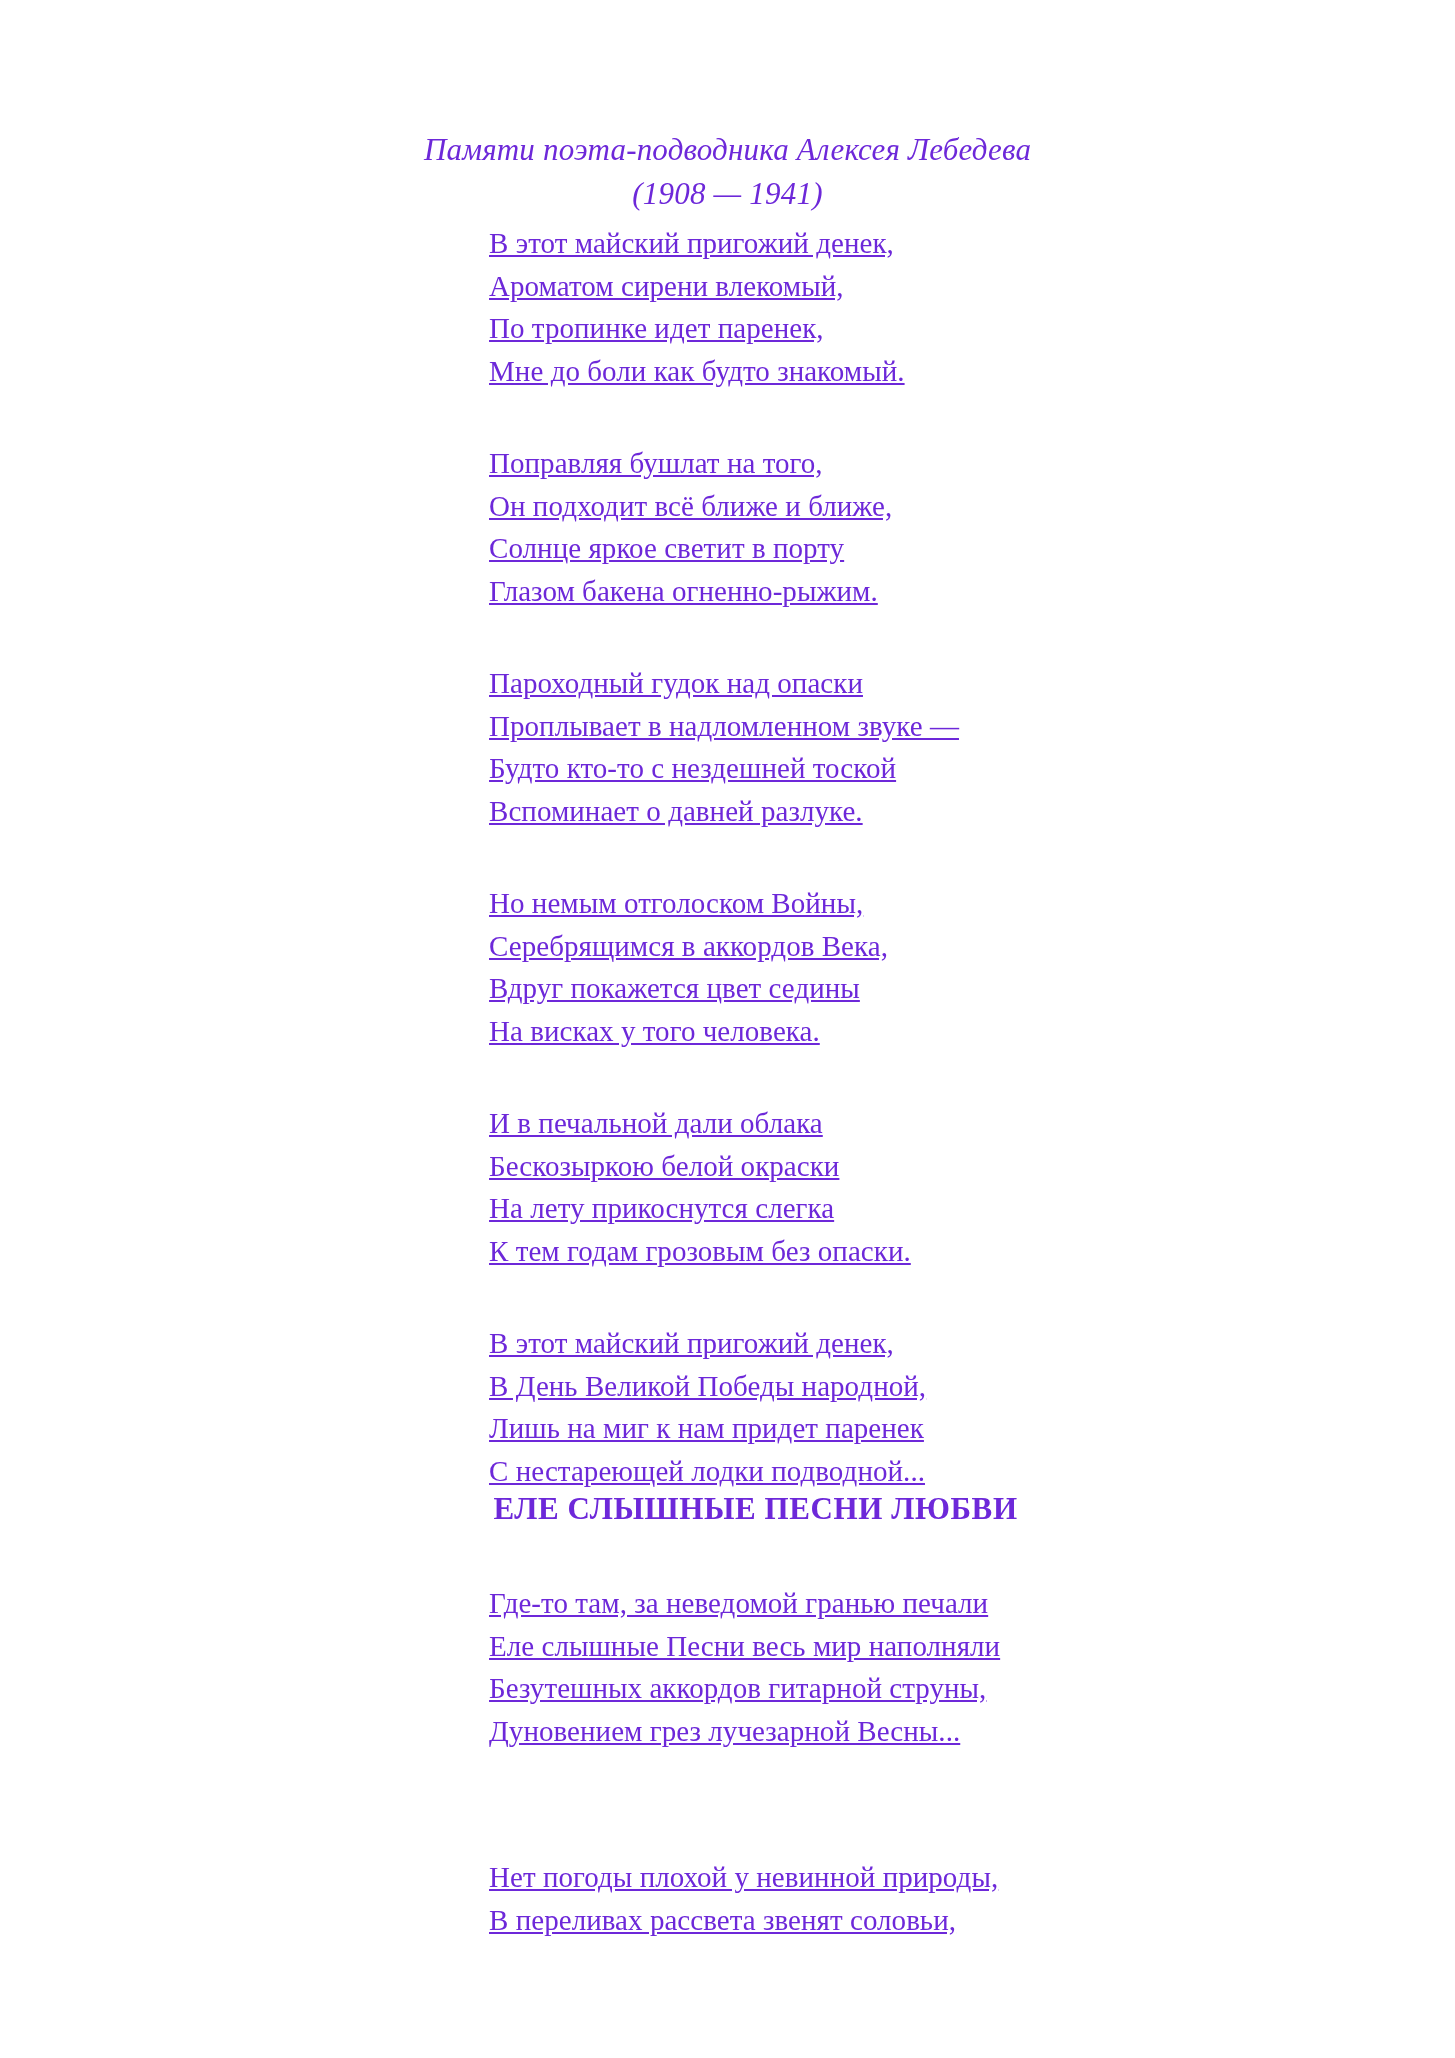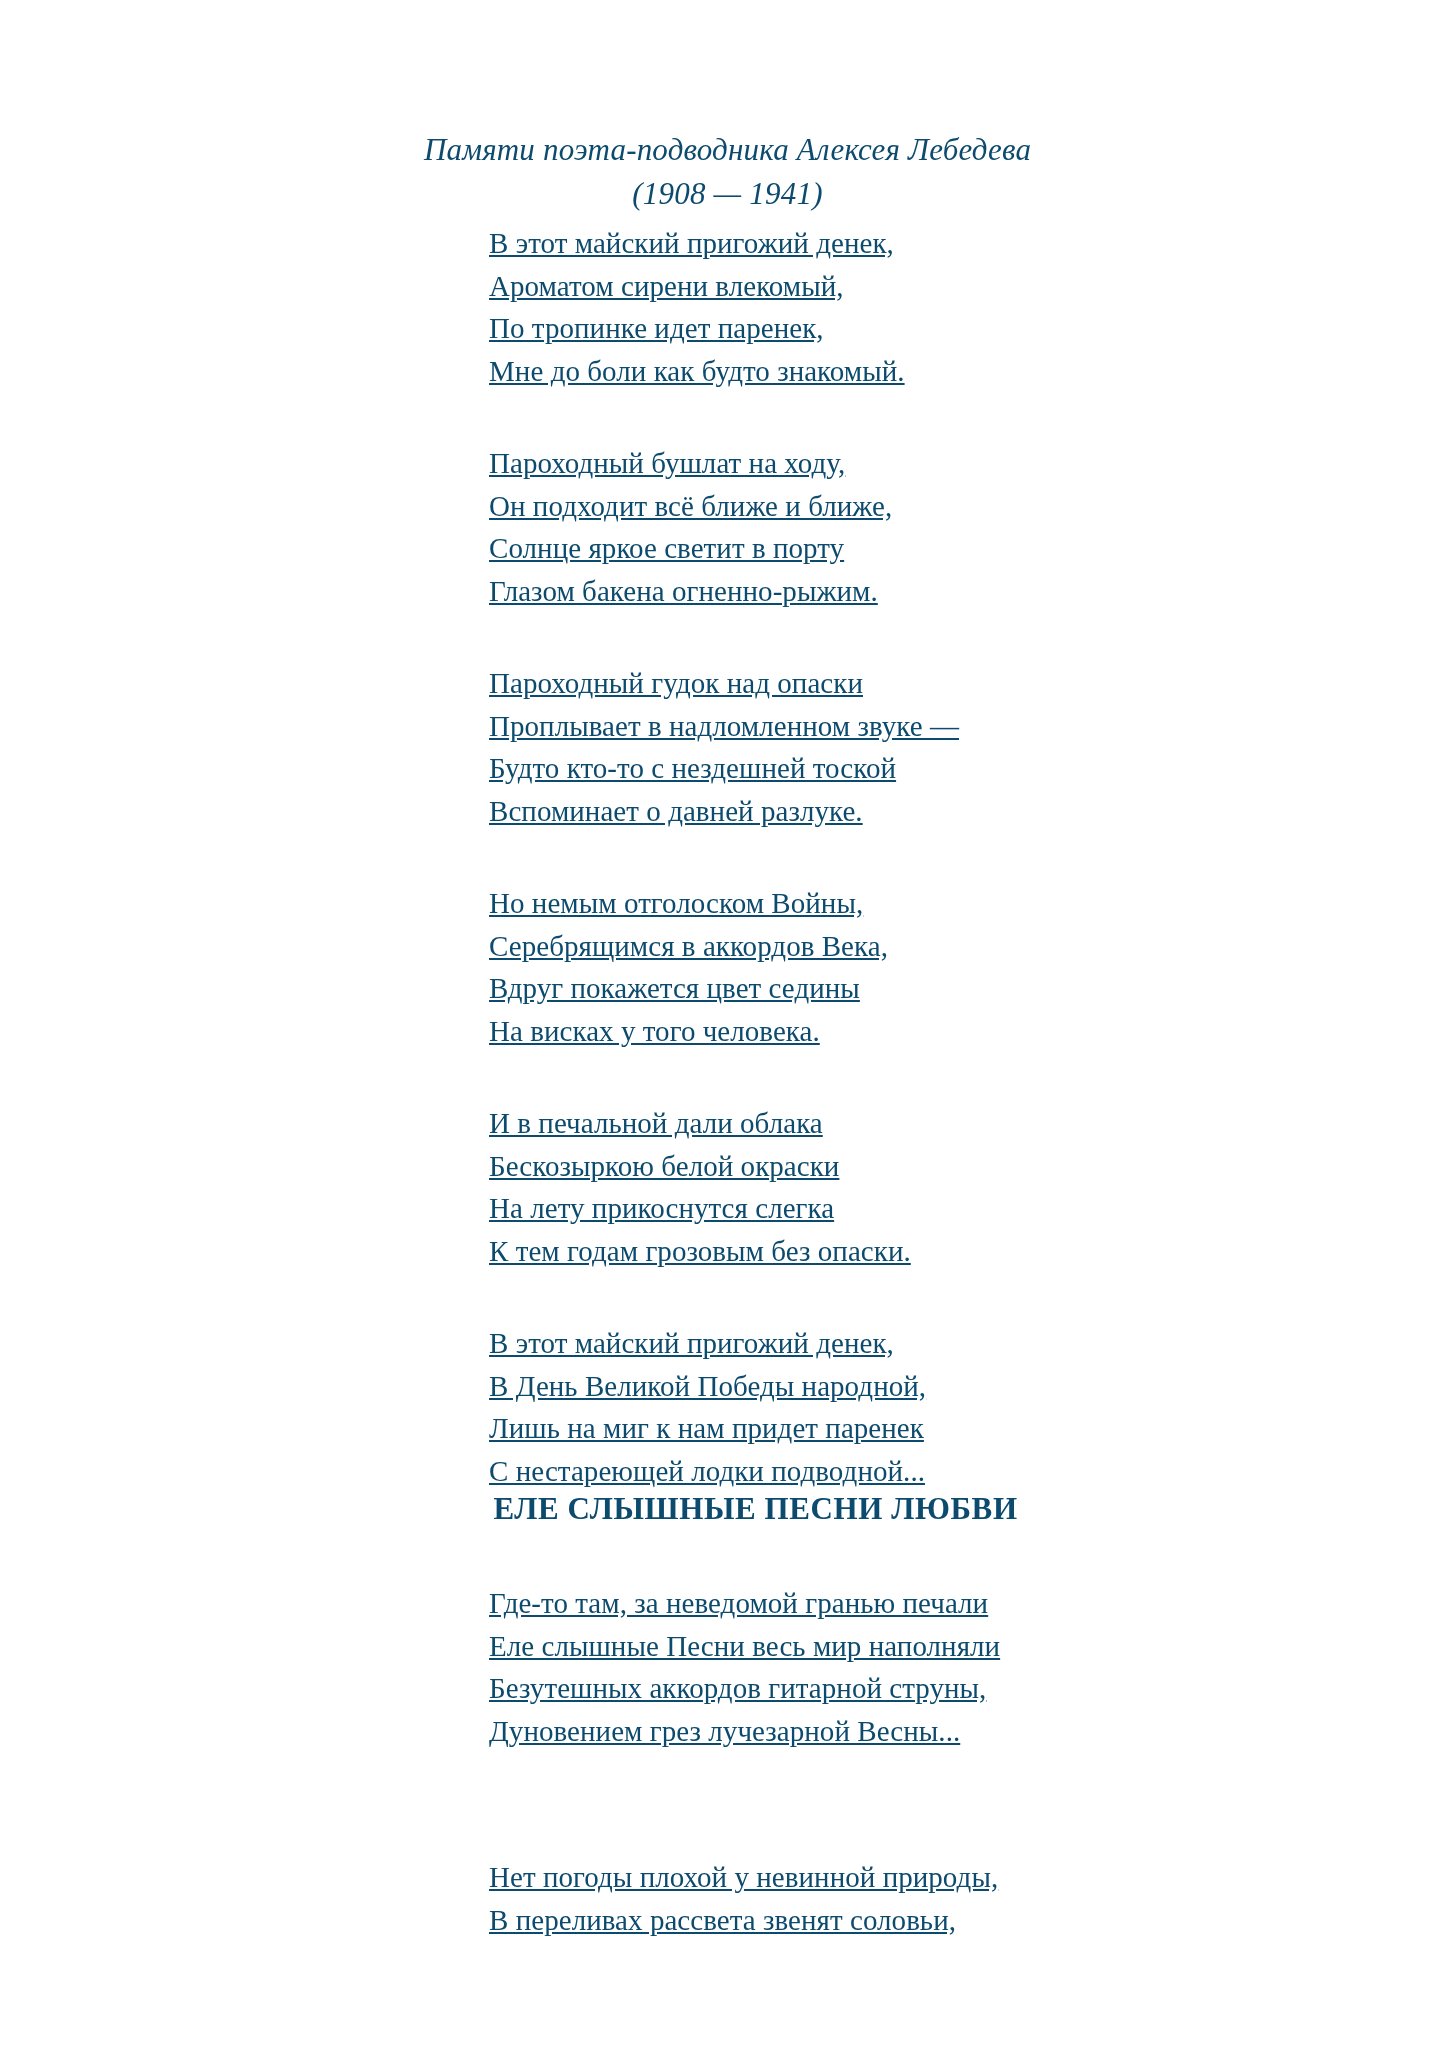--- a/index.html
+++ b/index.html
@@ -7,21 +7,21 @@
     margin: 0;
     padding: 0;
     background: #ffffff;
   }
   .page {
     position: relative;
     width: 1455px;
     height: 2058px;
     margin: 0 auto;
     background: #ffffff;
-    color: #0c4a6e;
+    color: #6d28d9;
     font-family: "Liberation Serif", "DejaVu Serif", serif;
     overflow: hidden;
     box-sizing: border-box;
   }
 
   
   .dedication {
     position: absolute;
     left: 0;
     top: 128px;
@@ -98,21 +98,21 @@
   <div class="poem-body">
 
     <div class="stanza">
       <span class="verse-line">В этот майский пригожий денек,</span>
       <span class="verse-line">Ароматом сирени влекомый,</span>
       <span class="verse-line">По тропинке идет паренек,</span>
       <span class="verse-line">Мне до боли как будто знакомый.</span>
     </div>
 
     <div class="stanza">
-      <span class="verse-line">Пароходный бушлат на ходу,</span>
+      <span class="verse-line">Поправляя бушлат на того,</span>
       <span class="verse-line">Он подходит всё ближе и ближе,</span>
       <span class="verse-line">Солнце яркое светит в порту</span>
       <span class="verse-line">Глазом бакена огненно-рыжим.</span>
     </div>
 
     <div class="stanza">
       <span class="verse-line">Пароходный гудок над опаски</span>
       <span class="verse-line">Проплывает в надломленном звуке —</span>
       <span class="verse-line">Будто кто-то с нездешней тоской</span>
       <span class="verse-line">Вспоминает о давней разлуке.</span>

